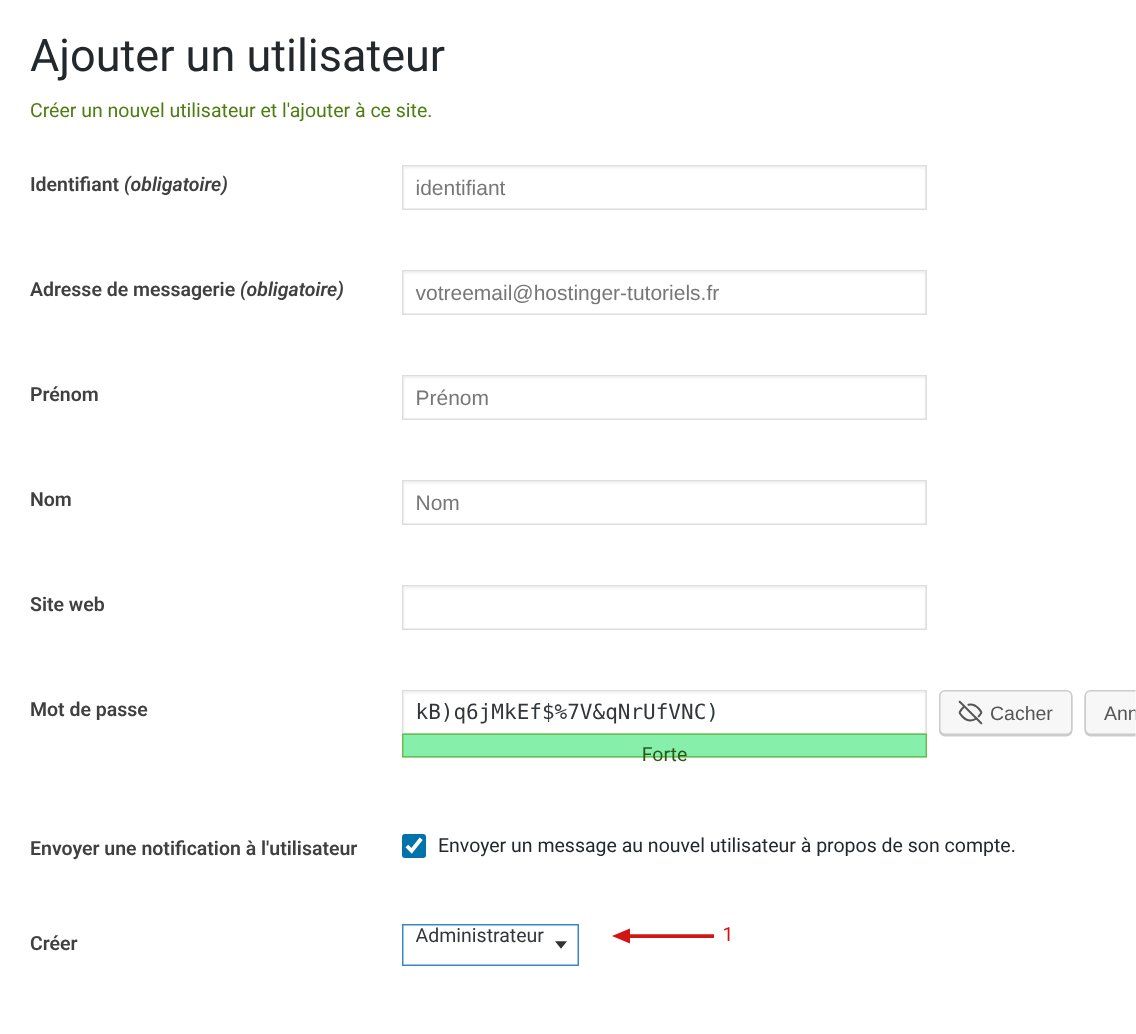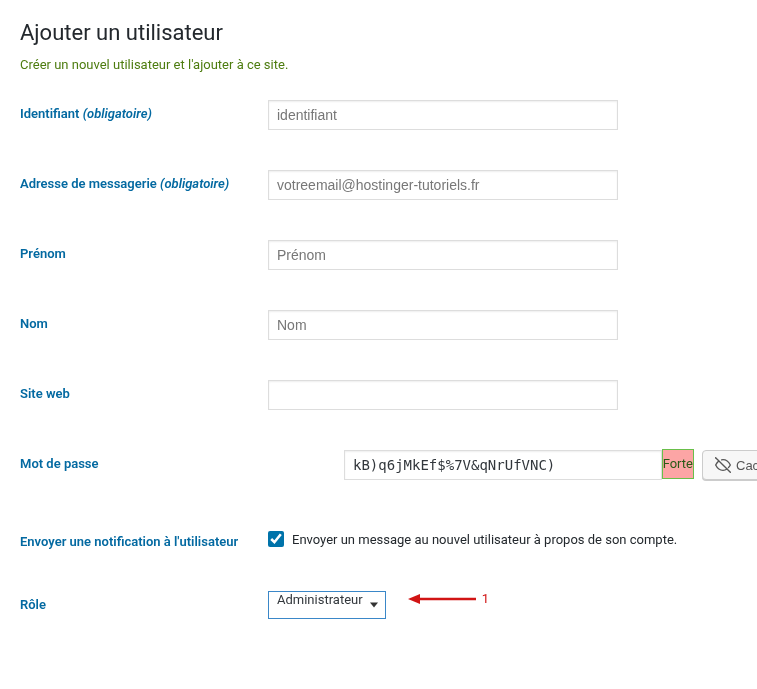--- a/index.html
+++ b/index.html
@@ -6,73 +6,73 @@
   body {
     margin: 0;
     padding: 20px;
     font-family: -apple-system, BlinkMacSystemFont, "Segoe UI", Roboto, Arial, sans-serif;
     font-size: 13px;
     color: #23282d;
     background: #fff;
     width: 757px;
   }
   h1 {
-    font-size: 22px;
+    font-size: 30px;
     font-weight: 400;
     margin: 0 0 12px 0;
     color: #23282d;
   }
   .subtitle {
     margin: 0 0 28px 0;
     color: #4d7c0f;
   }
   .form-row {
     display: flex;
     align-items: flex-start;
     margin-bottom: 40px;
   }
-  .form-row.pw { margin-bottom: 48px; gap: 42px; }
+  .form-row.pw { margin-bottom: 48px; }
   .form-label {
     width: 248px;
     flex: 0 0 248px;
     font-weight: 600;
-    color: #0369a1;
+    color: #404040;
     line-height: 1.35;
     padding-top: 5px;
   }
   .form-label em { font-style: italic; }
   .form-field {
     flex: 1;
     display: flex;
     align-items: flex-start;
     gap: 8px;
     position: relative;
   }
-  .col { display: flex; flex-direction: row; width: 350px; margin-left: 34px; }
+  .col { display: flex; flex-direction: column; width: 350px; }
   input[type="text"] {
     width: 350px;
     height: 30px;
     padding: 3px 8px;
     border: 1px solid #ddd;
     background: #fff;
     font-size: 14px;
     color: #32373c;
     box-shadow: inset 0 1px 2px rgba(0,0,0,.07);
     outline: none;
   }
   input[type="text"]::placeholder { color: #777; }
   .pw-input {
     font-family: Consolas, Monaco, monospace !important;
   }
   .strength {
-    height: 30px;
+    height: 16px;
     line-height: 28px;
     text-align: center;
     border: 1px solid #69bf4a;
-    background: #fca5a5;
+    background: #86efac;
     color: #2b5a16;
     font-size: 13px;
     margin-top: -1px;
   }
   .btn {
     height: 30px;
     padding: 0 12px;
     border: 1px solid #ccc;
     background: #f7f7f7;
     border-radius: 4px;
@@ -197,21 +197,21 @@
   <div class="form-label">Envoyer une notification à l'utilisateur</div>
   <div class="form-field">
     <label class="checkbox-wrap">
       <input type="checkbox" checked="" style="">
       <span>Envoyer un message au nouvel utilisateur à propos de son compte.</span>
     </label>
   </div>
 </div>
 
 <div class="form-row">
-  <div class="form-label">Rôle</div>
+  <div class="form-label">Créer</div>
   <div class="form-field">
     <div class="select">
       <span>Administrateur</span>
       <span class="caret"></span>
     </div>
     <span class="annot-arrow-1">
       <svg class="arrow-svg" viewBox="0 0 68 16">
         <line x1="68" y1="8" x2="10" y2="8" stroke="#d11414" stroke-width="2.5"></line>
         <polygon points="0,8 12,3 12,13" fill="#d11414"></polygon>
       </svg>

